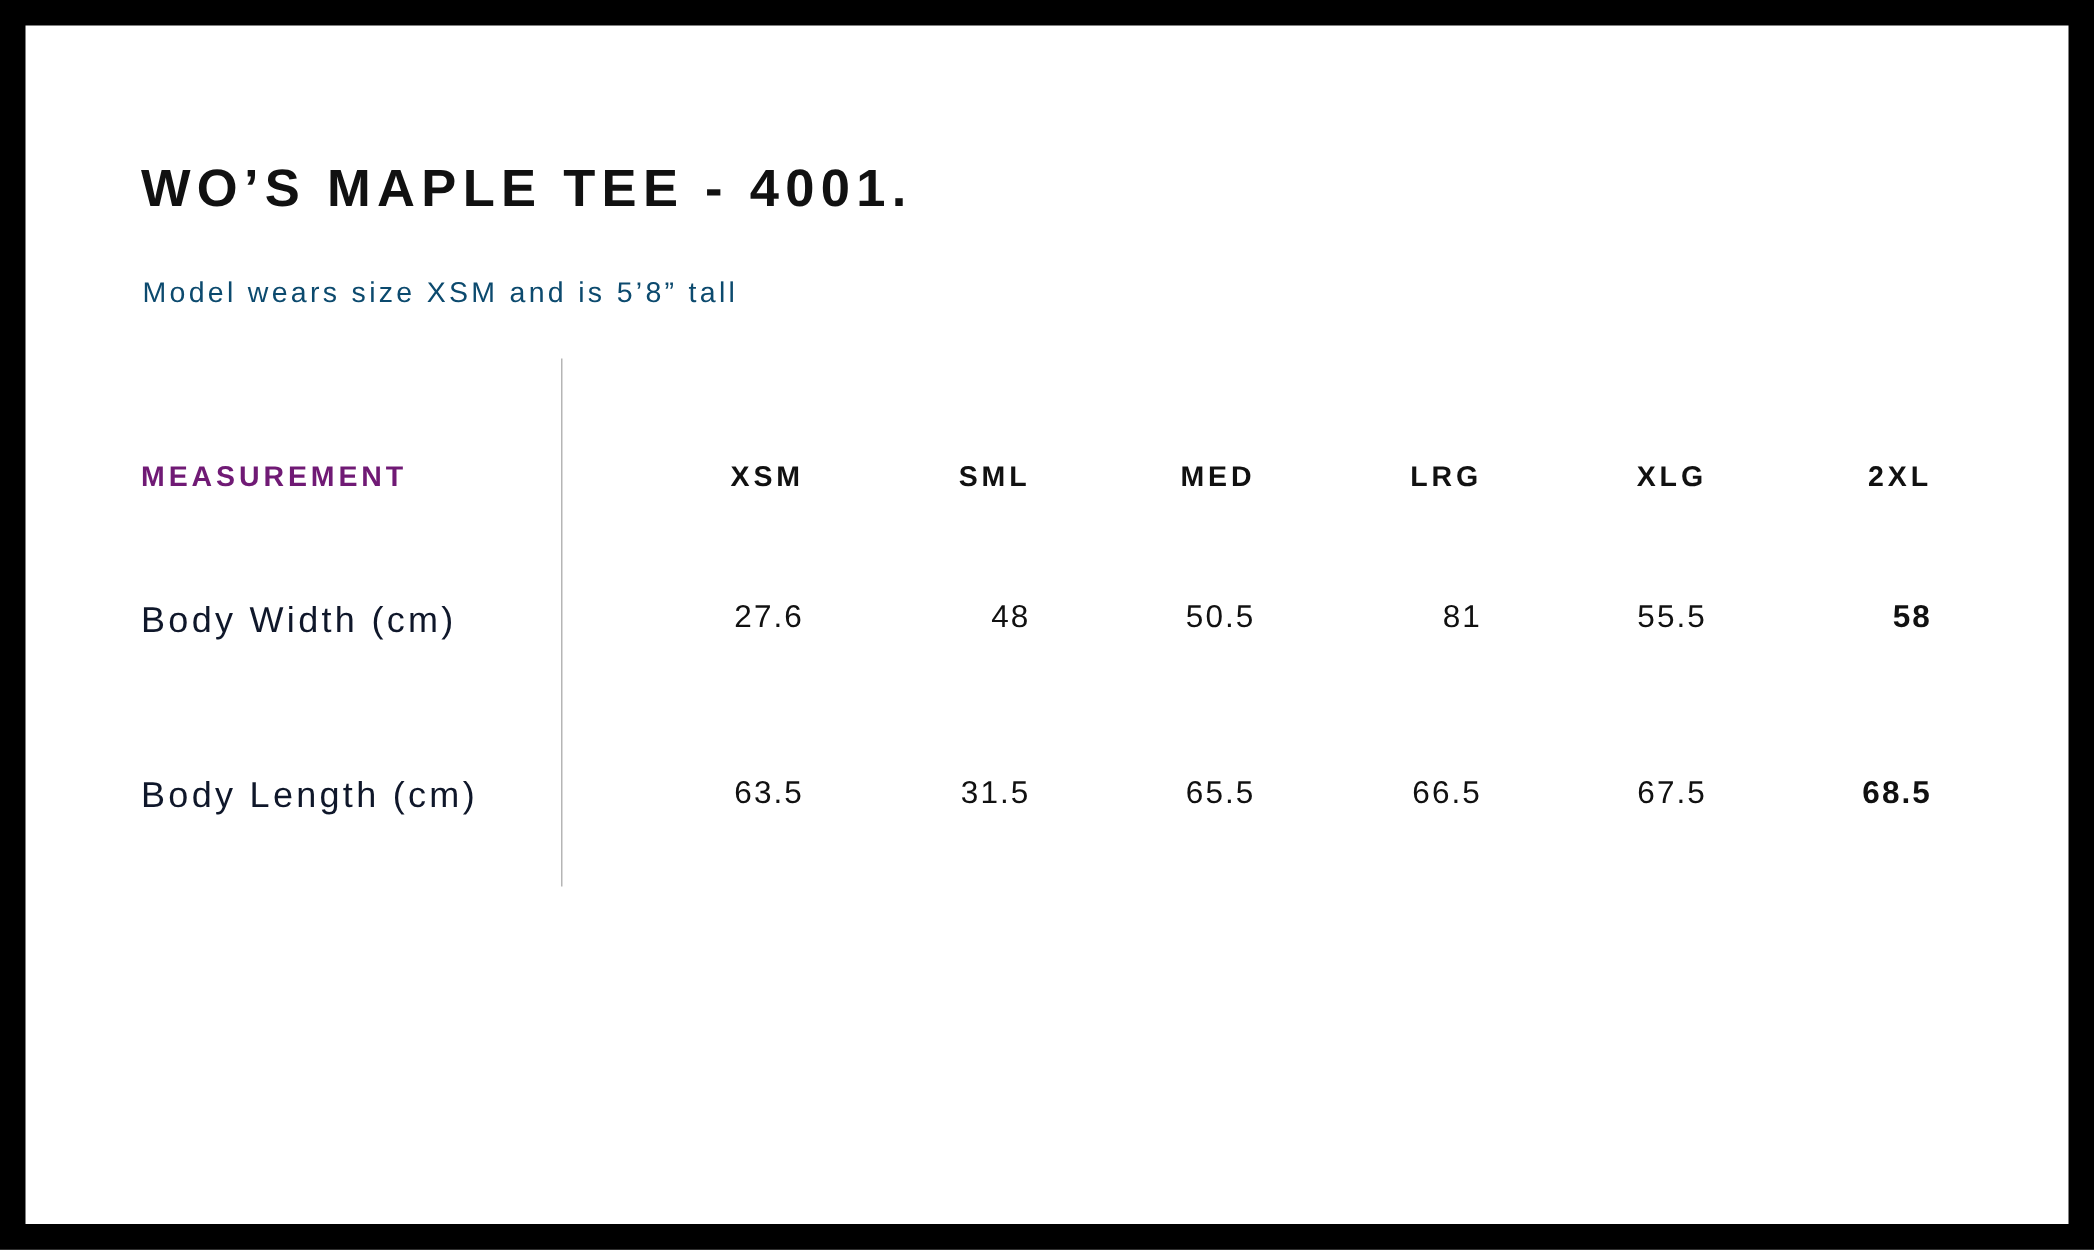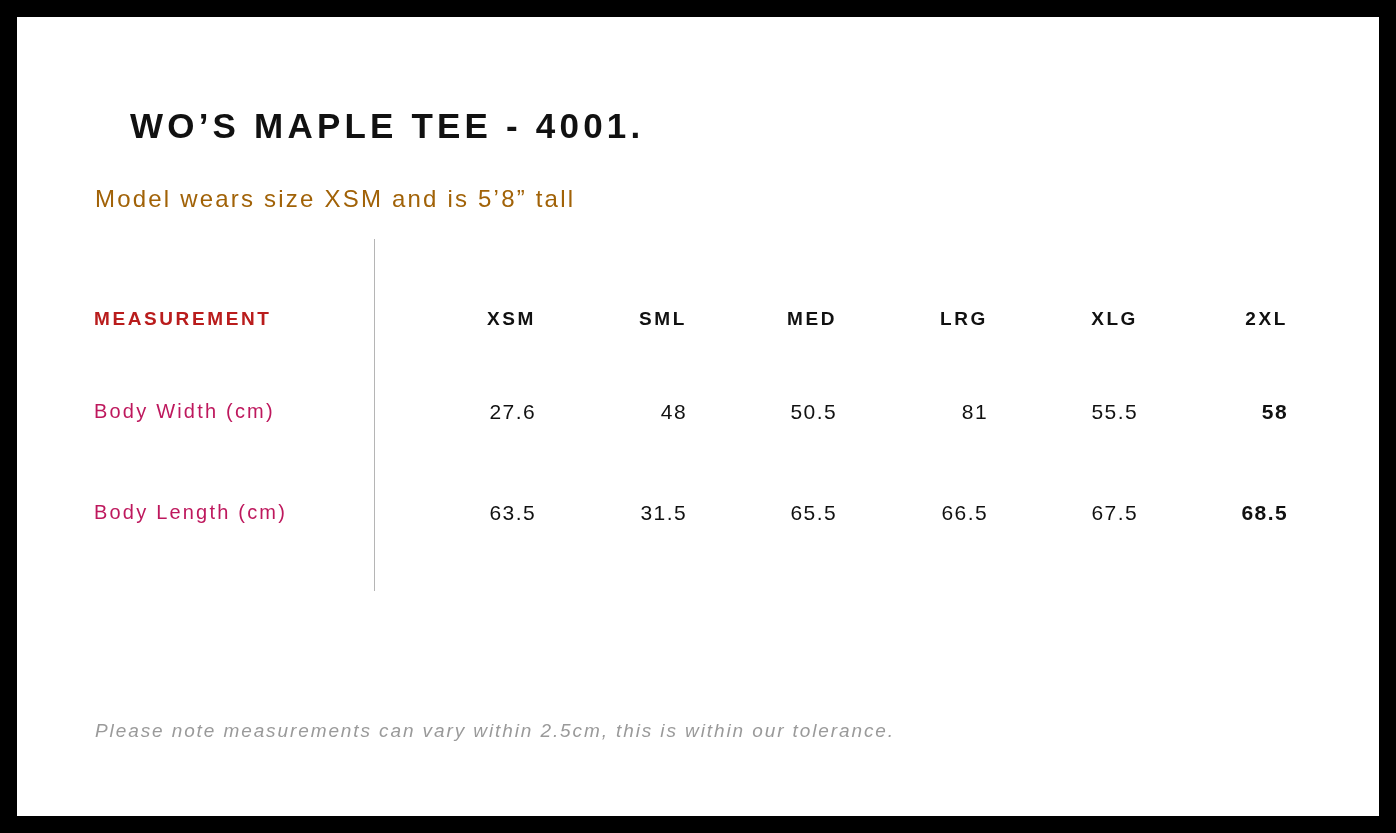--- a/index.html
+++ b/index.html
@@ -26,29 +26,28 @@
   }
   .title {
     position: absolute;
     left: 77px;
     top: 89px;
     font-size: 35px;
     font-weight: bold;
     letter-spacing: 4.2px;
     color: #111111;
     white-space: nowrap;
-    margin-left: 36px;
   }
   .subtitle {
     position: absolute;
     left: 78px;
     top: 168px;
-    font-size: 24px;
+    font-size: 19px;
     letter-spacing: 2.2px;
-    color: #a16207;
+    color: #0c4a6e;
     white-space: nowrap;
   }
   .vrule {
     position: absolute;
     left: 357px;
     top: 222px;
     width: 1px;
     height: 352px;
     background: #b5b5b5;
   }
@@ -60,38 +59,38 @@
     height: 100%;
   }
   .row {
     position: absolute;
     left: 0;
     width: 100%;
     height: 30px;
   }
   .row-header { top: 291px; }
   .row-1 { top: 383px; }
-  .row-2 { top: 484px; padding-left: 24px; }
+  .row-2 { top: 500px; padding-left: 24px; }
 
   .cell-label {
     position: absolute;
     left: 77px;
     top: 0;
     white-space: nowrap;
   }
   .cell-label.header {
     font-size: 19px;
     font-weight: bold;
     letter-spacing: 2.6px;
-    color: #b91c1c;
+    color: #701a75;
   }
   .cell-label.body {
-    font-size: 20px;
+    font-size: 24px;
     letter-spacing: 2.2px;
-    color: #be185d;
+    color: #0f172a;
   }
   .cell-val {
     position: absolute;
     top: 0;
     width: 120px;
     text-align: right;
     white-space: nowrap;
   }
   .cell-val.header {
     font-size: 19px;
@@ -160,16 +159,15 @@
         <div class="cell-val body c0">63.5</div>
         <div class="cell-val body c1">31.5</div>
         <div class="cell-val body c2">65.5</div>
         <div class="cell-val body c3">66.5</div>
         <div class="cell-val body c4">67.5</div>
         <div class="cell-val body c5">68.5</div>
       </div>
 
     </div>
 
-    <div class="footnote">Please note measurements can vary within 2.5cm, this is within our tolerance.</div>
 
   </div>
 </div>
 
 </body></html>

